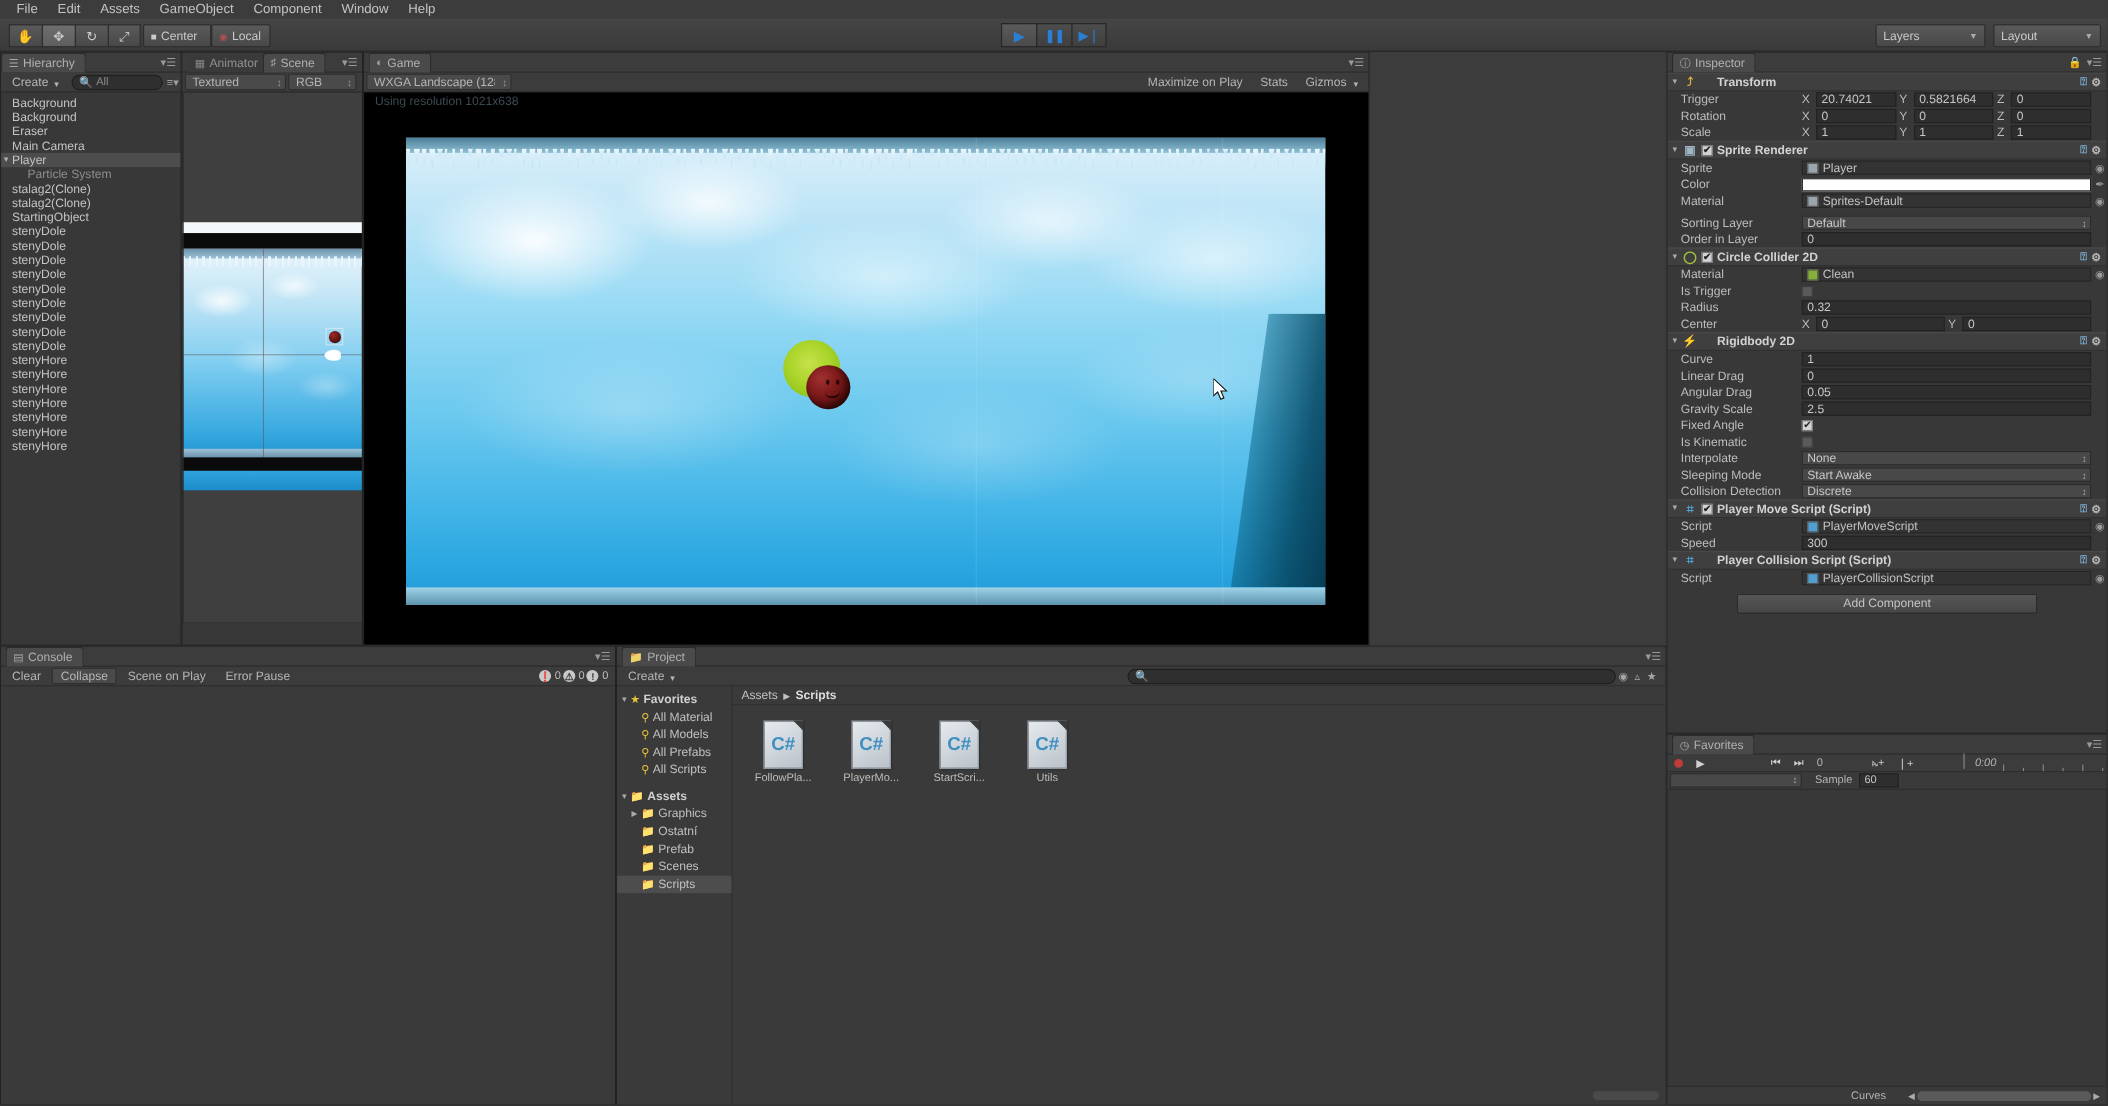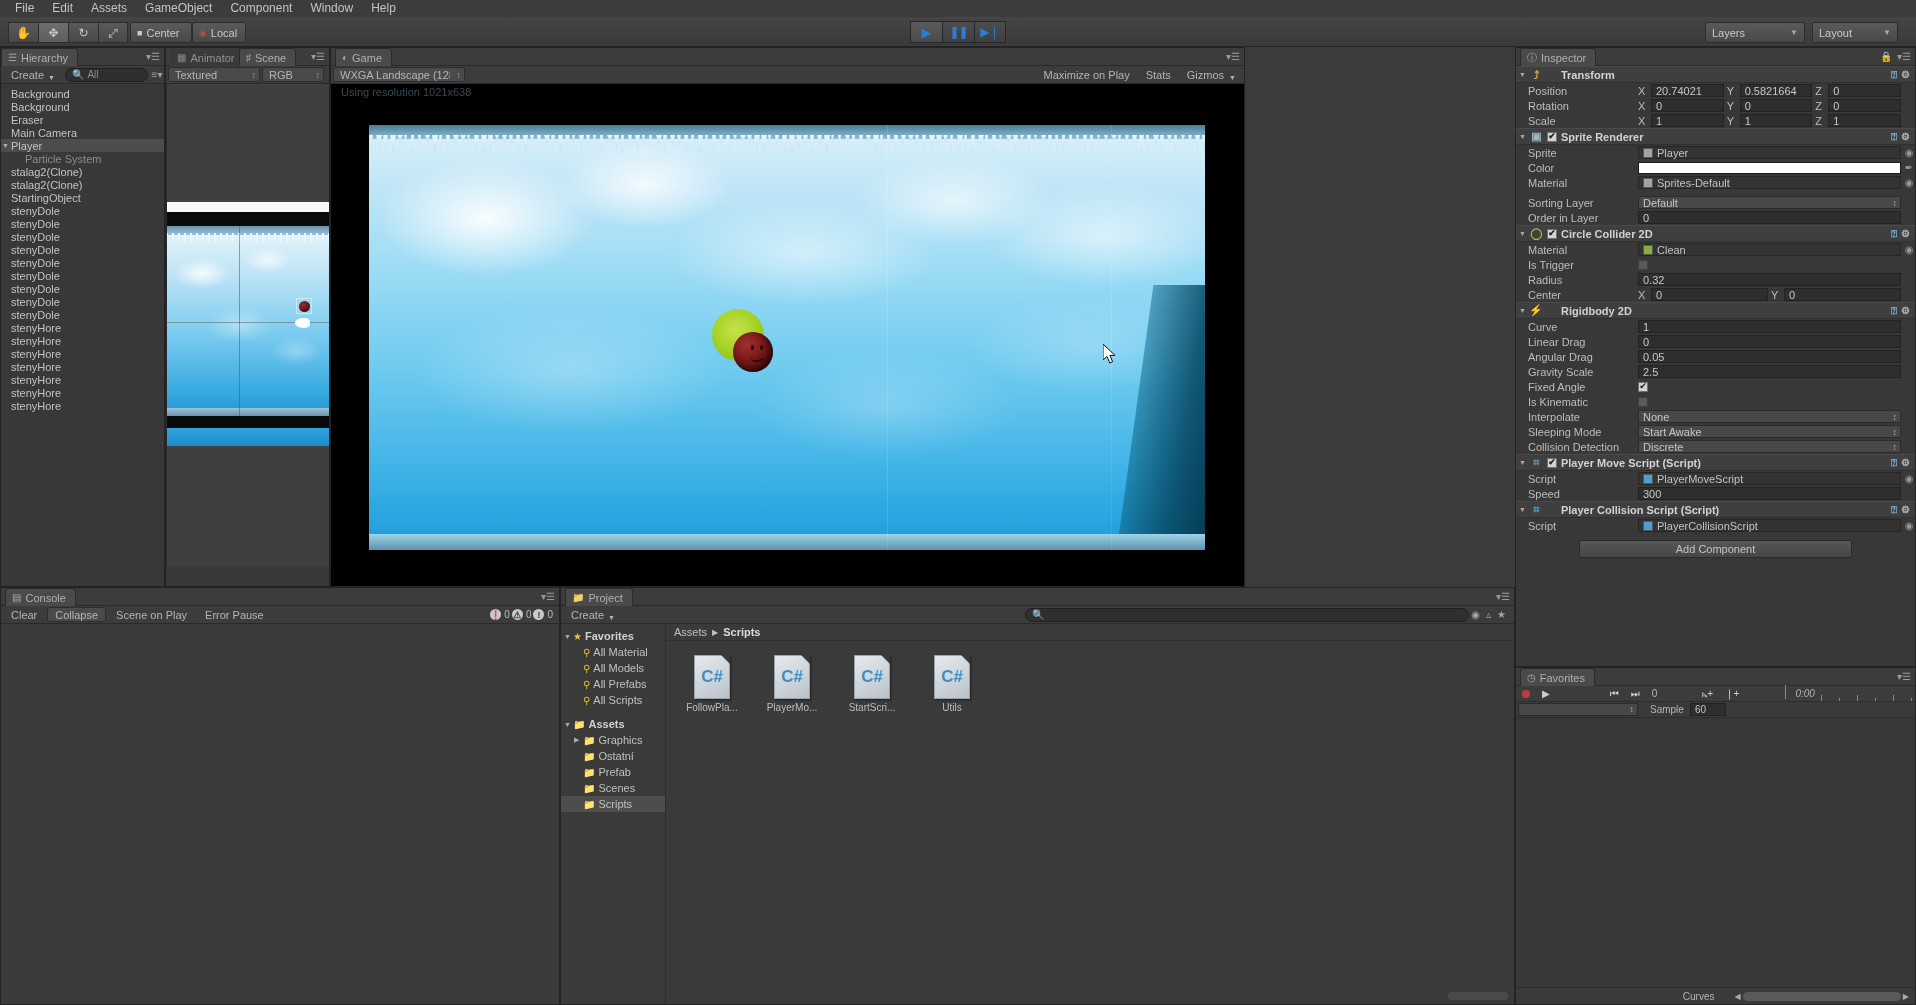--- a/index.html
+++ b/index.html
@@ -270,21 +270,21 @@
       </div>
       <div class="playbtn">
         <span style="color:#2a7fd4;font-size:12px;">▶❘</span>
       </div>
     </div>
 
     <div class="dropbtn" style="left:1705px; width:100px;">
       <span>Layers</span>
       <span class="arr">▼</span>
     </div>
-    <div class="dropbtn" style="left:1812px; width:86px;">
+    <div class="dropbtn" style="left:1812px; width:98px;">
       <span>Layout</span>
       <span class="arr">▼</span>
     </div>
   </div>
 
   <div class="panel" id="hierarchy">
     <div class="ptabs">
       <div class="ptab" style="left:0;">
         <span class="ti">☰</span>
         <span>Hierarchy</span>
@@ -791,21 +791,21 @@
           <span class="fold">▼</span>
           <span class="ci" style="color: rgb(216, 178, 58); font-size: 11px;">⤴</span>
           <span style="width: 10px;"></span>
           <span>Transform</span>
           <span class="right">
             <span style="color: rgb(127, 180, 216); font-size: 10px;">⍰</span>
             <span style="color: rgb(181, 181, 181); font-size: 10px;">⚙</span>
           </span>
         </div>
         <div class="row">
-          <span class="lbl">Position</span>
+          <span class="lbl">Trigger</span>
           <span class="xyz" style="padding-right: 14px;">
             <span class="ax">X</span>
             <span class="fld">20.74021</span>
             <span class="ax">Y</span>
             <span class="fld">0.5821664</span>
             <span class="ax">Z</span>
             <span class="fld">0</span>
           </span>
         </div>
         <div class="row">

